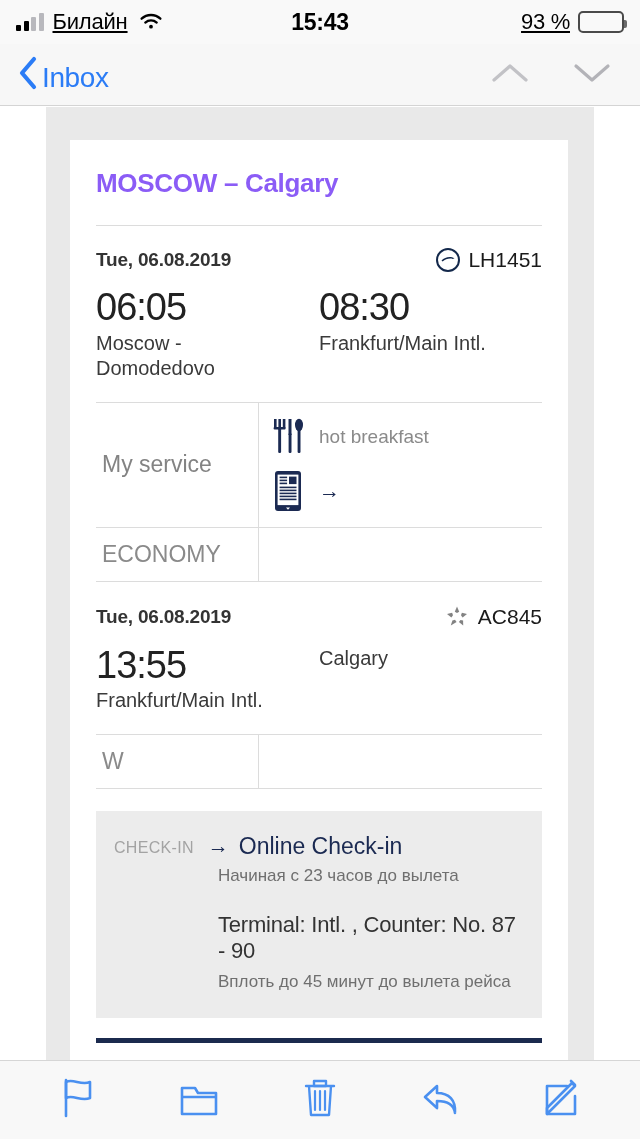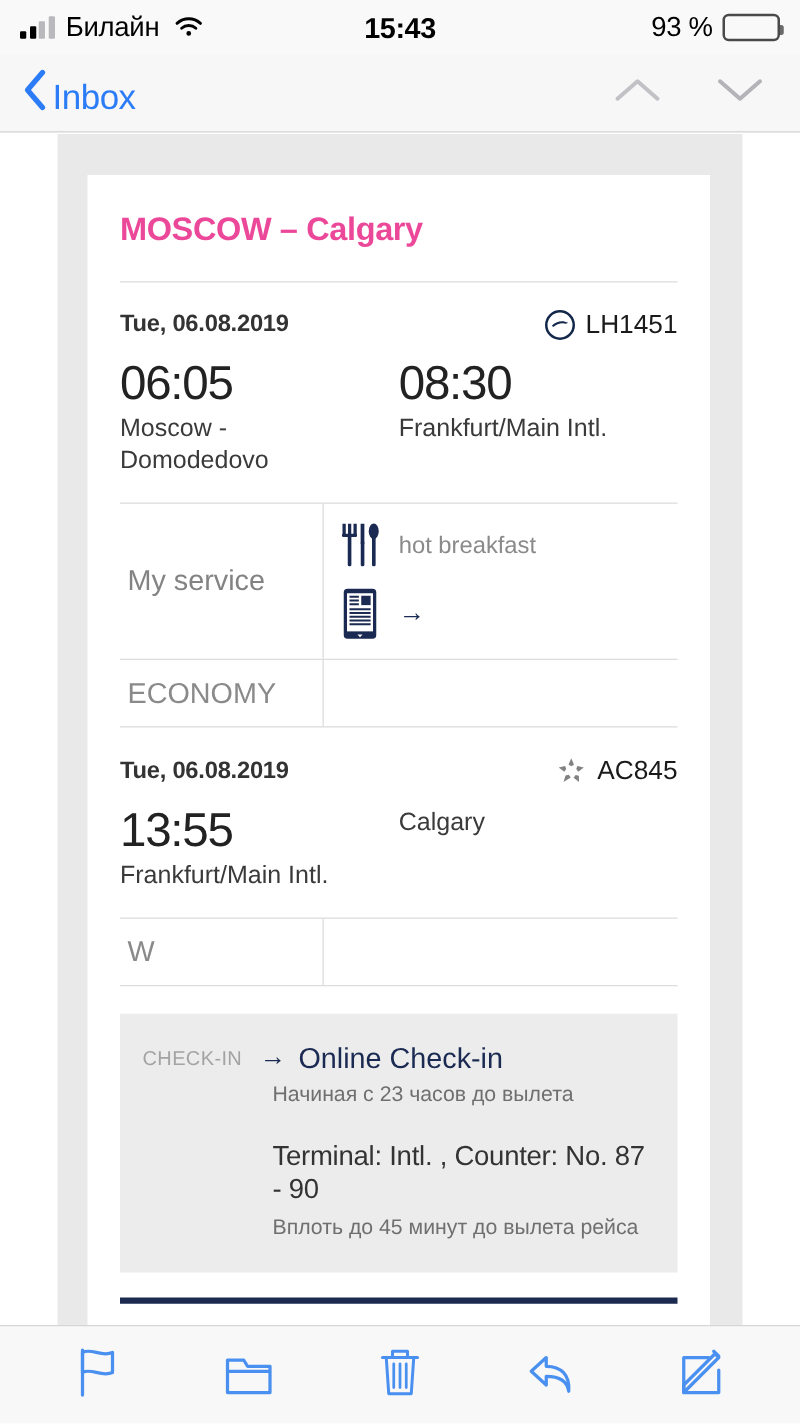--- a/index.html
+++ b/index.html
@@ -11,20 +11,21 @@
   }
   .phone { position: relative; width: 640px; height: 1139px; background: #ffffff; }
 
   
   .statusbar {
     height: 44px; width: 100%;
     background: #f9f9f9;
     display: flex; align-items: center;
     padding: 0 16px;
     position: relative;
+    text-decoration: underline;
   }
   .sb-left { display: flex; align-items: center; gap: 9px; }
   .signal { display: flex; align-items: flex-end; gap: 2.5px; height: 17px; }
   .signal i { width: 5px; border-radius: 1px; display: block; background: #000; }
   .signal i:nth-child(1) { height: 6px; }
   .signal i:nth-child(2) { height: 10px; }
   .signal i:nth-child(3) { height: 14px; background: #b8b8bd; }
   .signal i:nth-child(4) { height: 18px; background: #b8b8bd; }
   .carrier { font-size: 22px; color: #000; letter-spacing: -0.2px; }
   .wifi { width: 24px; height: 18px; position: relative; margin-left: 2px; }
@@ -63,21 +64,21 @@
     position: absolute; top: 0; left: 46px; width: 548px; bottom: 0;
     background: #e9e9e9;
   }
   .card {
     position: absolute; top: 33px; left: 70px; width: 498px; bottom: -40px;
     background: #ffffff;
   }
   .card-inner { padding: 0 26px; }
 
   .route-title {
-    font-size: 26px; font-weight: bold; color: #ec4899;
+    font-size: 26px; font-weight: bold; color: #8b5cf6;
     letter-spacing: -0.3px;
     padding: 28px 0 26px 0;
   }
   .hr { height: 1px; background: #dcdcdc; }
   .hr-dark { height: 5px; background: #1b2a4e; }
 
   
   .fl-head {
     display: flex; align-items: center; justify-content: space-between;
     padding: 22px 0 14px 0;

